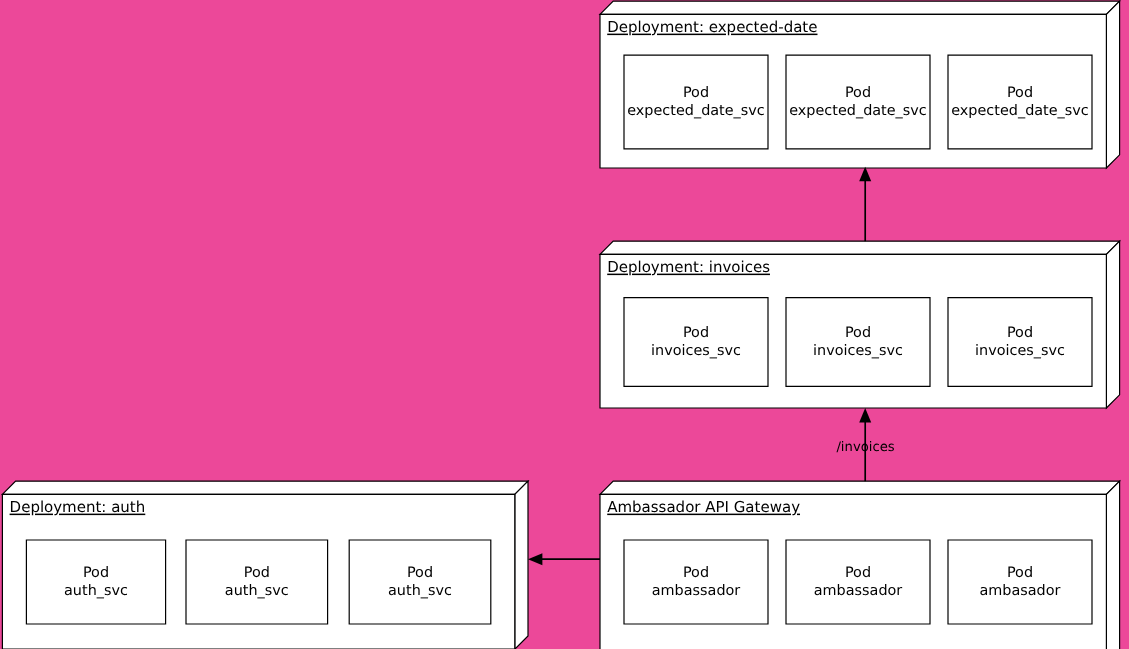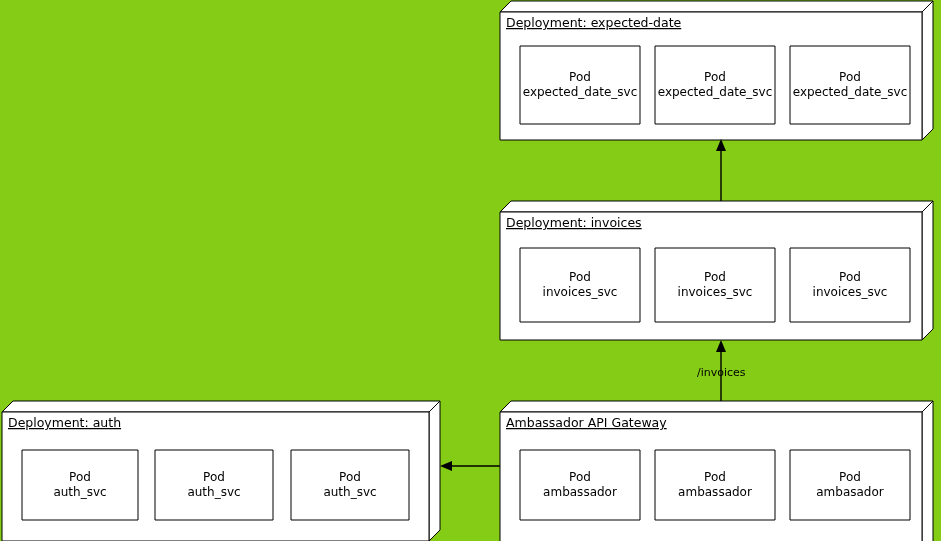--- a/index.html
+++ b/index.html
@@ -4,21 +4,21 @@
 <style>
   html, body {
     margin: 0;
     padding: 0;
     background: #ffffff;
   }
   #canvas {
     position: relative;
     width: 941px;
     height: 541px;
-    background: #84cc16;
+    background: #ec4899;
     overflow: hidden;
     font-family: "DejaVu Sans", sans-serif;
   }
   svg.diagram {
     position: absolute;
     top: 0;
     left: 0;
     width: 941px;
     height: 541px;
     display: block;

